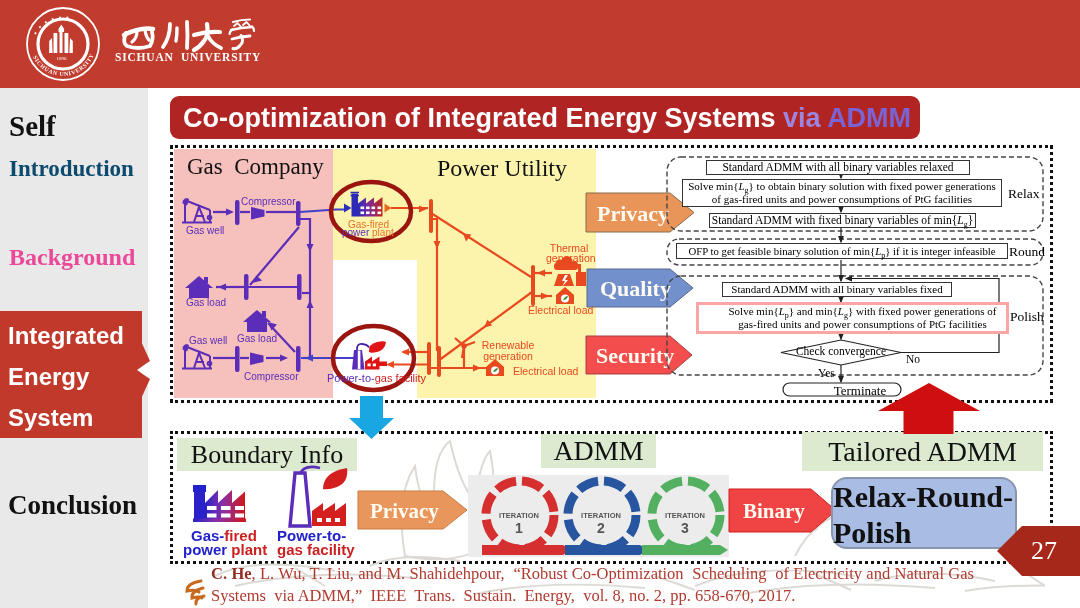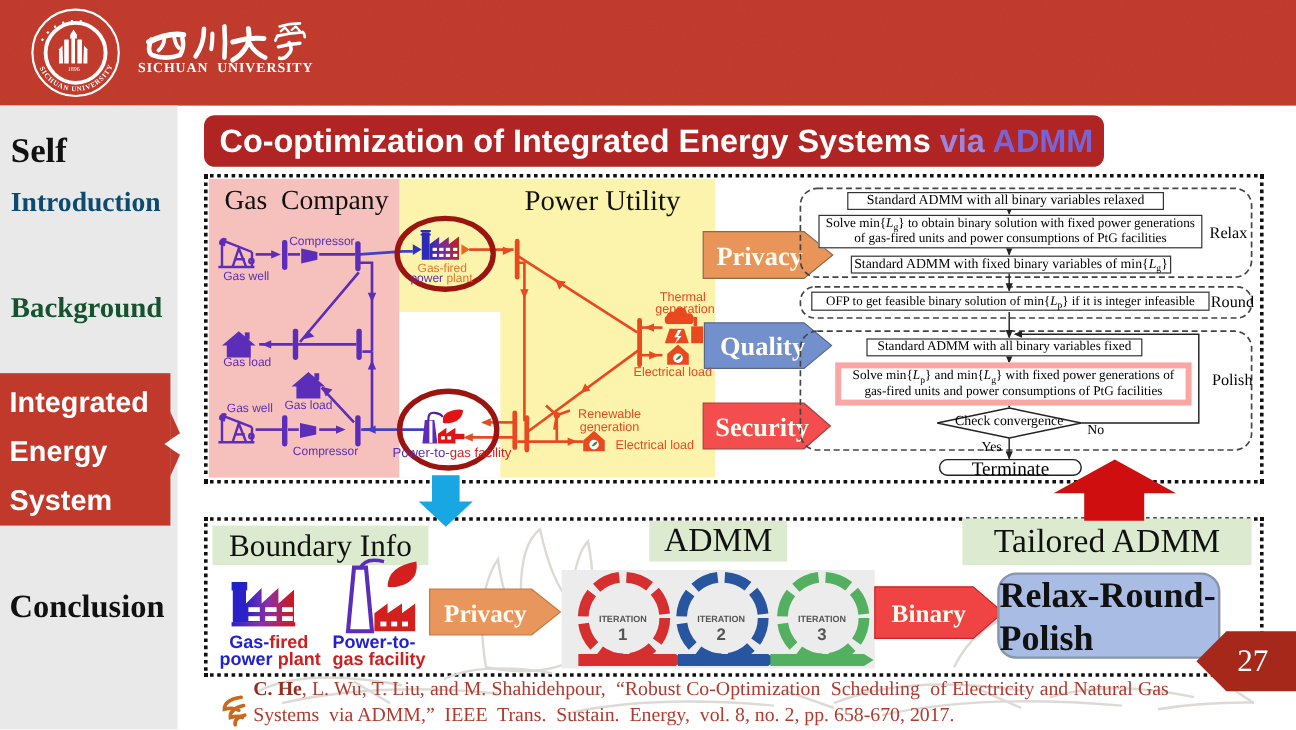--- a/index.html
+++ b/index.html
@@ -69,21 +69,21 @@
     <path d="M229.5 34 q0.5 -3 3 -4.5 M252 26.5 q2 1.5 2 4.5" stroke-width="2.2"></path>
     <path d="M232 39 q9 -2.5 18 -3" stroke-width="2.8"></path>
     <path d="M241 35.5 q3.5 6 -1 10 q-3 4 -7 3" stroke-width="3"></path>
   </g>
 </svg>
 <div class="abs serif" style="left:115px;top:51px;width:300px;color:#fff;font-weight:bold;font-size:11.5px;letter-spacing:0.8px;">SICHUAN&nbsp;&nbsp;UNIVERSITY</div>
 
 <div class="abs" style="left:0;top:88px;width:148px;height:520px;background:#e9e9e9;"></div>
 <div class="abs serif" style="left:9px;top:110px;font-size:29px;font-weight:bold;color:#111;">Self</div>
 <div class="abs serif" style="left:9px;top:156px;font-size:23px;font-weight:bold;color:#0c4a6e;">Introduction</div>
-<div class="abs serif" style="left:9px;top:244px;font-size:24px;font-weight:bold;color:#14532d;">Background</div>
+<div class="abs serif" style="left:9px;top:244px;font-size:24px;font-weight:bold;color:#ec4899;">Background</div>
 <div class="abs" style="left:0;top:311px;width:142px;height:127px;background:#c0392b;"></div>
 <svg class="abs" style="left:130px;top:335px;" width="25" height="70" viewBox="0 0 25 70">
   <polygon points="7,35 20,26 20,44" fill="#fff"></polygon>
   <polygon points="11.8,8 20,26 11.8,31.5" fill="#c0392b"></polygon>
   <polygon points="11.8,38.5 20,44 11.8,62" fill="#c0392b"></polygon>
 </svg>
 <div class="abs" style="left:8px;top:315px;font-size:24px;font-weight:bold;color:#fff;line-height:41px;">Integrated<br>Energy<br>System</div>
 <div class="abs serif" style="left:8px;top:490px;font-size:27px;font-weight:bold;color:#111;">Conclusion</div>
 
 <div class="abs" style="left:170px;top:96px;width:750px;height:43px;background:#b12424;border-radius:9px;"></div>
@@ -302,25 +302,25 @@
     <polygon points="841,340 901,352.5 841,365 781,352.5" fill="#fff" stroke="#222"></polygon>
     <rect x="783" y="383" width="118" height="13" rx="6.5" fill="#fff"></rect>
   </g>
 </svg>
 
 <div class="abs serif" style="left:706px;top:160px;width:262px;height:13px;border:1px solid #333;background:#fff;font-size:11.5px;text-align:center;line-height:13px;">Standard ADMM with all binary variables relaxed</div>
 <div class="abs serif" style="left:682px;top:179px;width:318px;height:26px;border:1px solid #333;background:#fff;font-size:11px;text-align:center;line-height:13px;">Solve min{<i>L</i><sub style="font-size:8px">g</sub>} to obtain binary solution with fixed power generations of gas-fired units and power consumptions of PtG facilities</div>
 <div class="abs serif" style="left:709px;top:213px;width:265px;height:13px;border:1px solid #333;background:#fff;font-size:11.5px;text-align:center;line-height:13px;">Standard ADMM with fixed binary variables of min{<i>L</i><sub style="font-size:8px">g</sub>}</div>
 <div class="abs serif" style="left:676px;top:243px;width:330px;height:14px;border:1px solid #333;background:#fff;font-size:10.8px;text-align:center;line-height:14px;">OFP to get feasible binary solution of min{<i>L</i><sub style="font-size:8px">p</sub>} if it is integer infeasible</div>
 <div class="abs serif" style="left:722px;top:282px;width:228px;height:13px;border:1px solid #333;background:#fff;font-size:11px;text-align:center;line-height:13px;">Standard ADMM with all binary variables fixed</div>
-<div class="abs serif" style="left:696px;top:302px;width:287px;height:26px;border:5px solid #fca5a5;background:#fff;font-size:11px;text-align:center;line-height:13px;">Solve min{<i>L</i><sub style="font-size:8px">p</sub>} and min{<i>L</i><sub style="font-size:8px">g</sub>} with fixed power generations of gas-fired units and power consumptions of PtG facilities</div>
+<div class="abs serif" style="left:696px;top:302px;width:287px;height:26px;border:3px solid #fca5a5;background:#fff;font-size:11px;text-align:center;line-height:13px;padding-left:20px;">Solve min{<i>L</i><sub style="font-size:8px">p</sub>} and min{<i>L</i><sub style="font-size:8px">g</sub>} with fixed power generations of gas-fired units and power consumptions of PtG facilities</div>
 <div class="abs serif" style="left:781px;top:345px;width:120px;font-size:11.5px;text-align:center;">Check convergence</div>
 <div class="abs serif" style="left:906px;top:353px;font-size:11.5px;">No</div>
 <div class="abs serif" style="left:818px;top:367px;font-size:11.5px;">Yes</div>
-<div class="abs serif" style="left:783px;top:383px;width:118px;font-size:16px;text-align:center;">Terminate</div>
+<div class="abs serif" style="left:783px;top:383px;width:118px;font-size:13px;text-align:center;padding-left:18px;">Terminate</div>
 <div class="abs serif" style="left:1008px;top:186px;font-size:13.5px;">Relax</div>
 <div class="abs serif" style="left:1009px;top:244px;font-size:13.5px;">Round</div>
 <div class="abs serif" style="left:1010px;top:309px;font-size:13.5px;">Polish</div>
 
 <div class="abs" style="left:186px;top:225px;font-size:10px;color:#5b2db8;">Gas well</div>
 <div class="abs" style="left:241px;top:196px;font-size:10px;color:#5b2db8;">Compressor</div>
 <div class="abs" style="left:186px;top:297px;font-size:10px;color:#5b2db8;">Gas load</div>
 <div class="abs" style="left:237px;top:333px;font-size:10px;color:#5b2db8;">Gas load</div>
 <div class="abs" style="left:189px;top:335px;font-size:10px;color:#5b2db8;">Gas well</div>
 <div class="abs" style="left:244px;top:371px;font-size:10px;color:#5b2db8;">Compressor</div>

